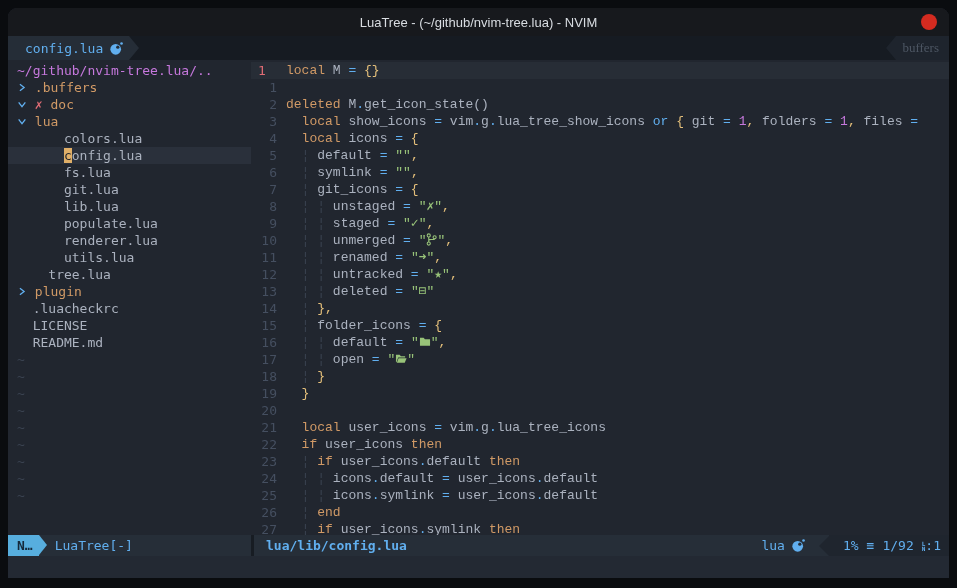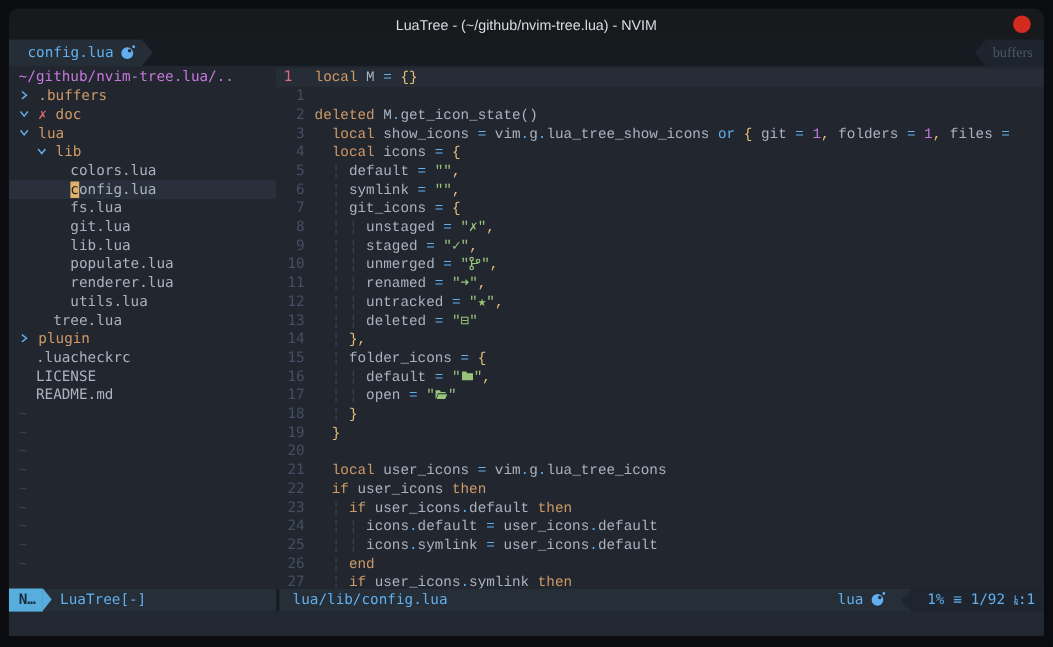--- a/index.html
+++ b/index.html
@@ -40,21 +40,21 @@
   .tk-fd svg,.tk-fo svg{width:12px;height:11px;vertical-align:-1px;}
   
   .statusline{height:21px;display:flex;background:#171c23;}
   .sl-left{width:243px;flex:none;background:#262e38;display:flex;align-items:center;margin-right:3px;}
   .mode-badge{background:#57aede;color:#15293a;font-weight:bold;height:21px;line-height:21px;
               padding:0 6px 0 9px;position:relative;margin-right:16px;}
   .mode-badge .marrow{position:absolute;right:-8px;top:0;width:0;height:0;border-top:10.5px solid transparent;
               border-bottom:10.5px solid transparent;border-left:8px solid #57aede;}
   .sl-title{color:#61afef;}
   .sl-right{flex:1;background:#262e38;display:flex;align-items:center;color:#61afef;overflow:hidden;}
-  .sl-file{padding-left:12px;}
+  .sl-file{padding-left:12px;font-weight:bold;}
   .sl-fill{flex:1;}
   .sl-ft{display:flex;align-items:center;gap:7px;padding-right:14px;}
   .sl-chev{width:0;height:0;border-top:10.5px solid transparent;border-bottom:10.5px solid transparent;
            border-right:10px solid #1f252e;}
   .sl-cluster{background:#1f252e;height:21px;display:flex;align-items:center;gap:8px;padding:0 8px 0 14px;}
   .ln-ico{display:inline-flex;flex-direction:column;justify-content:center;font-size:6px;line-height:5px;
           font-weight:bold;letter-spacing:0;}
   .lua-ico svg{width:13px;height:13px;vertical-align:-2px;}
   
   .cmdline{height:22px;background:#232933;}
@@ -93,23 +93,20 @@
         <div class="tree-row"><span class="tk-rt">~/github/nvim-tree.lua/..</span></div>
         <div class="tree-row"><span class="tk-cr"><svg viewBox="0 0 12 13">
               <path d="M3.5 2.5 L8.5 6.5 L3.5 10.5" fill="none" stroke="#61afef" stroke-width="1.6"></path>
             </svg></span><span class="tk-d"> .buffers</span></div>
         <div class="tree-row"><span class="tk-cd"><svg viewBox="0 0 12 13">
               <path d="M2 4 L6 9 L10 4" fill="none" stroke="#61afef" stroke-width="1.6"></path>
             </svg></span><span class="tk-x"> ✗ </span><span class="tk-d">doc</span></div>
         <div class="tree-row"><span class="tk-cd"><svg viewBox="0 0 12 13">
               <path d="M2 4 L6 9 L10 4" fill="none" stroke="#61afef" stroke-width="1.6"></path>
             </svg></span><span class="tk-d"> lua</span></div>
-        <div class="tree-row"><span class="tk-v">  </span><span class="tk-cd"><svg viewBox="0 0 12 13">
-              <path d="M2 4 L6 9 L10 4" fill="none" stroke="#61afef" stroke-width="1.6"></path>
-            </svg></span><span class="tk-d"> lib</span></div>
         <div class="tree-row"><span class="tk-v">      colors.lua</span></div>
         <div class="tree-row curline"><span class="tk-v">      </span><span class="tk-cur">c</span><span class="tk-v">onfig.lua</span></div>
         <div class="tree-row"><span class="tk-v">      fs.lua</span></div>
         <div class="tree-row"><span class="tk-v">      git.lua</span></div>
         <div class="tree-row"><span class="tk-v">      lib.lua</span></div>
         <div class="tree-row"><span class="tk-v">      populate.lua</span></div>
         <div class="tree-row"><span class="tk-v">      renderer.lua</span></div>
         <div class="tree-row"><span class="tk-v">      utils.lua</span></div>
         <div class="tree-row"><span class="tk-v">    tree.lua</span></div>
         <div class="tree-row"><span class="tk-cr"><svg viewBox="0 0 12 13">

